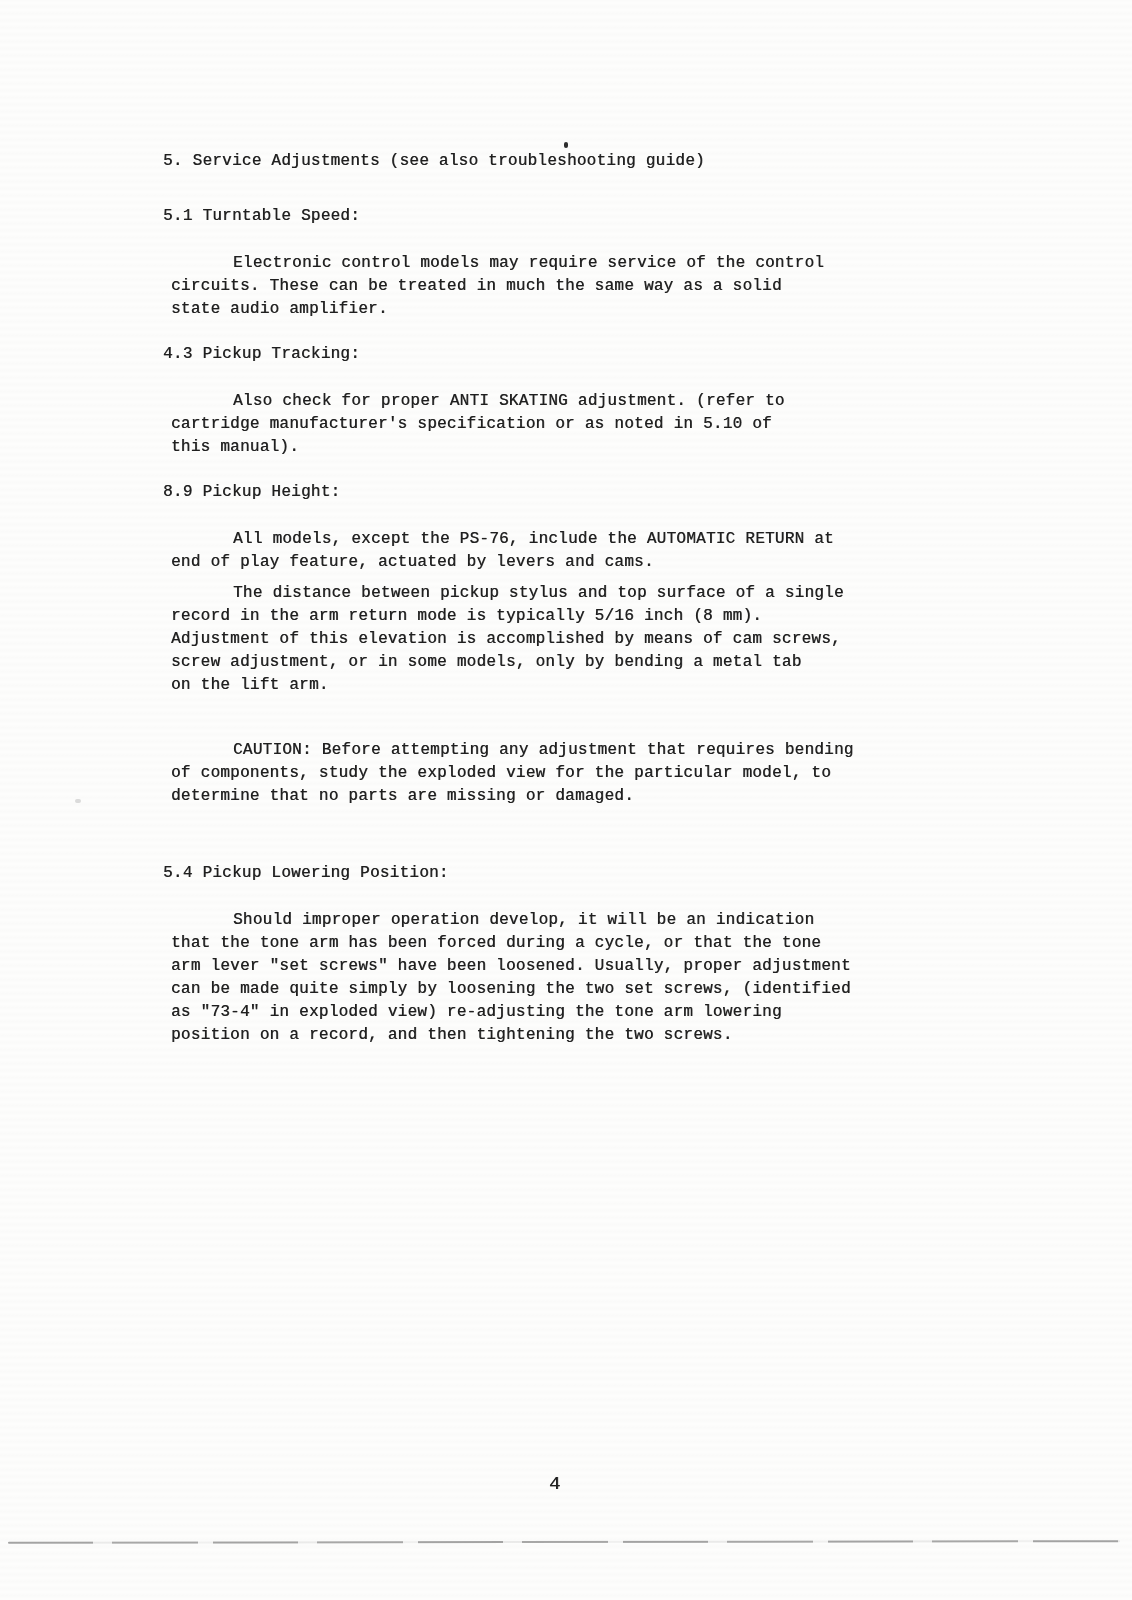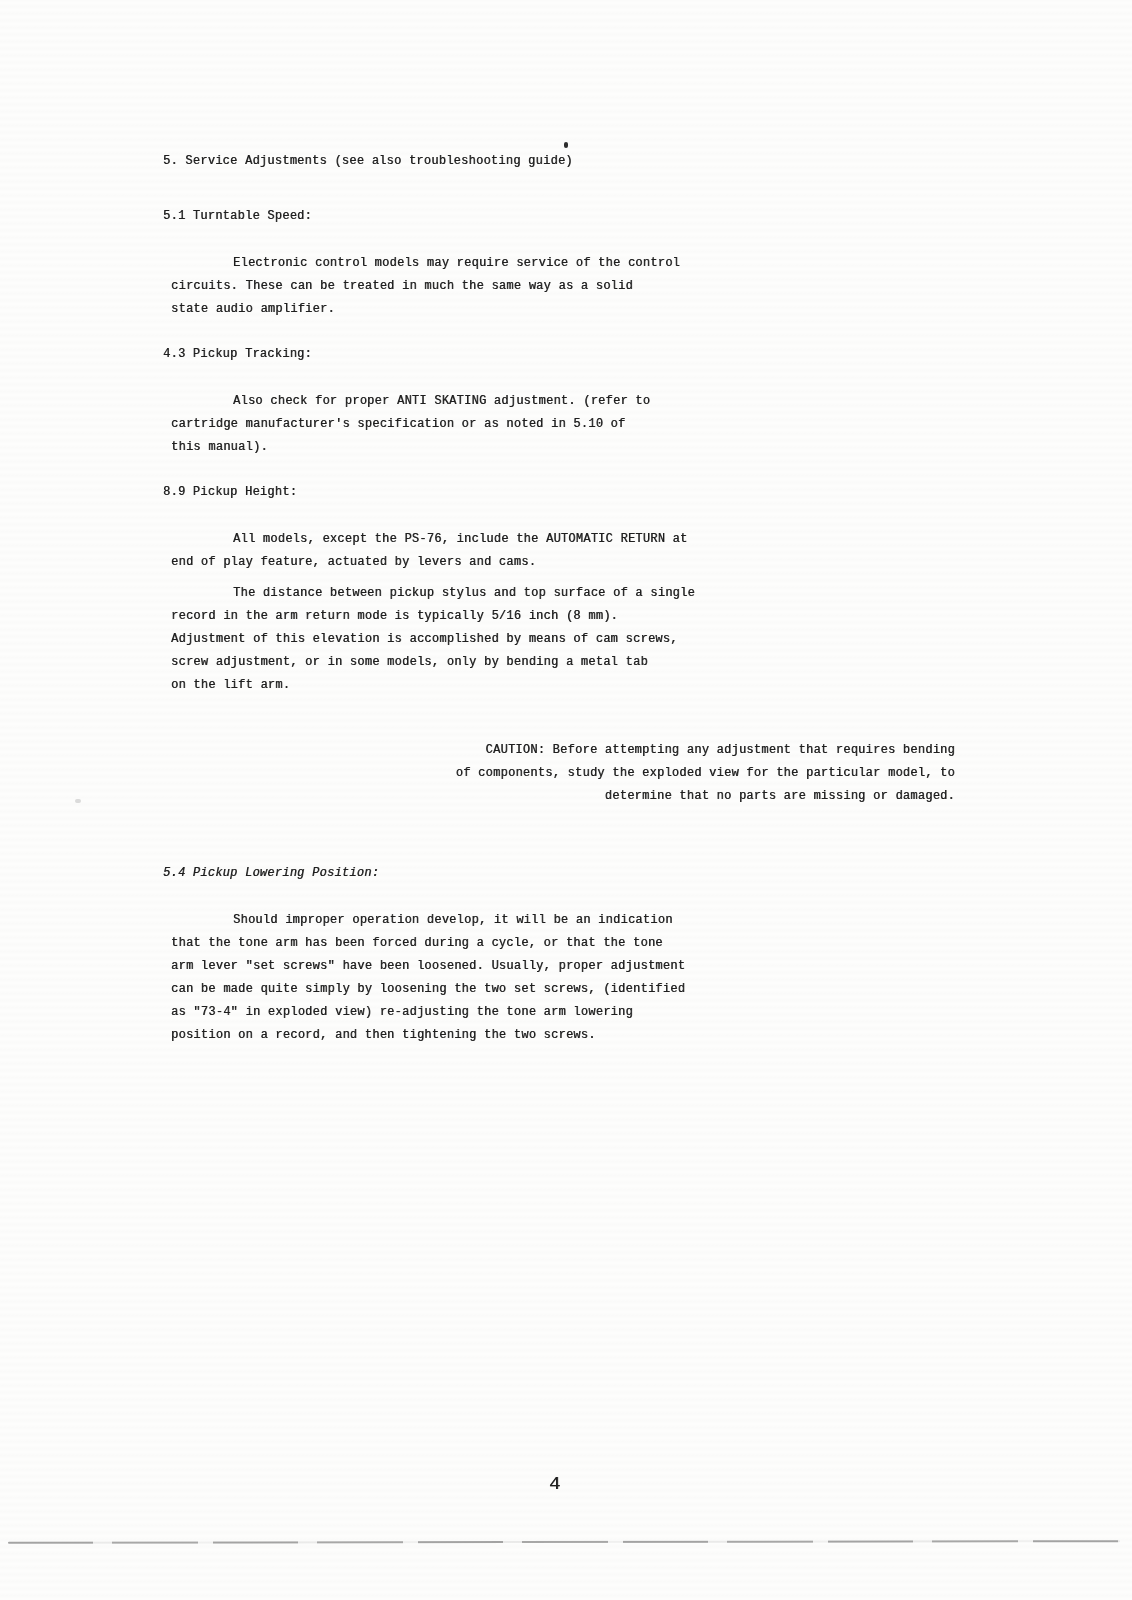--- a/index.html
+++ b/index.html
@@ -16,40 +16,40 @@
     overflow: hidden;
     font-family: "Liberation Mono", "DejaVu Sans Mono", monospace;
     color: #1f1f1f;
   }
 
   .content {
     position: absolute;
     left: 163px;
     top: 150px;
     width: 800px;
-    font-size: 12px;
+    font-size: 16px;
     line-height: 23px;
     letter-spacing: 0.25px;
     text-shadow: 0.5px 0 0 rgba(31,31,31,0.75);
   }
 
   .content p {
     margin: 8px;
     white-space: pre-line;
   }
 
   .doc-title { margin: 0 0 32px 0 !important; }
 
   .heading { margin: 22px 0 24px 0 !important; }
 
   .para { text-indent: 62px; }
 
-  .caution { margin-top: 42px !important; text-align: right; }
+  .caution { margin-top: 42px !important; }
 
-  .heading-54 { margin-top: 54px !important; font-style: italic; }
+  .heading-54 { margin-top: 54px !important; }
 
   .ink-speck {
     position: absolute;
     left: 564px;
     top: 142px;
     width: 4px;
     height: 6px;
     background: #2d2d2d;
     border-radius: 2px;
   }

